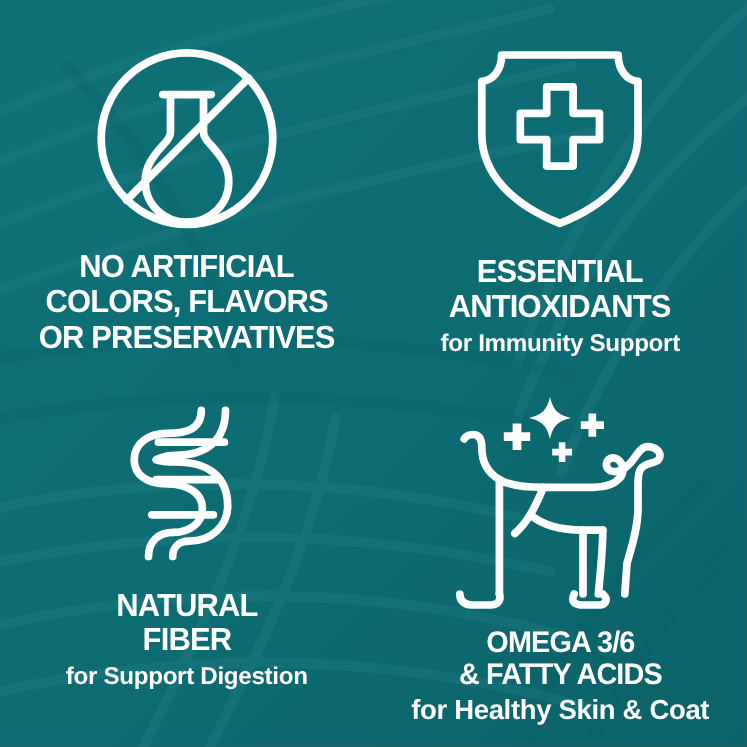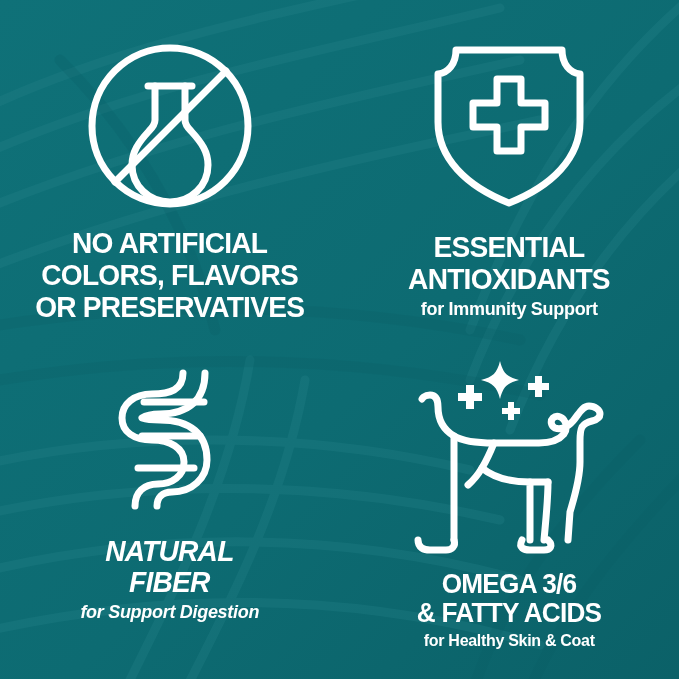--- a/index.html
+++ b/index.html
@@ -28,21 +28,21 @@
   .cell{
     position:relative;
     display:flex;
     flex-direction:column;
     align-items:center;
     justify-content:flex-start;
     box-sizing:border-box;
   }
   .cell.tl{padding-top:40px;}
   .cell.tr{padding-top:40px;}
-  .cell.bl{padding-top:28px;font-style:italic;}
+  .cell.bl{padding-top:28px;}
   .cell.br{padding-top:14px;align-items:center;}
 
   .icon-wrap{
     display:flex;align-items:center;justify-content:center;
   }
   .icon-wrap svg{display:block;}
 
   .txt{
     text-align:center;
     color:#ffffff;
@@ -56,27 +56,27 @@
     line-height:1.10;
     transform:scaleX(0.97);
     text-transform:uppercase;
     white-space:pre-line;
     color:#ffffff;
   }
   .head.small{font-size:27px;}
   .sub{
     font-family:"Liberation Sans", sans-serif;
     font-weight:700;
-    font-size:18px;
+    font-size:22px;
     letter-spacing:-0.3px;
     line-height:1.15;
     margin-top:3px;
     color:#ffffff;
   }
-  .sub.s2{font-size:16px;}
+  .sub.s2{font-size:25px;}
 
   .tl .txt{margin-top:16px;}
   .tr .txt{margin-top:24px;}
   .bl .txt{margin-top:26px;}
   .br .txt{margin-top:16px;}
 </style>
 </head>
 <body>
 
 <div id="root">

